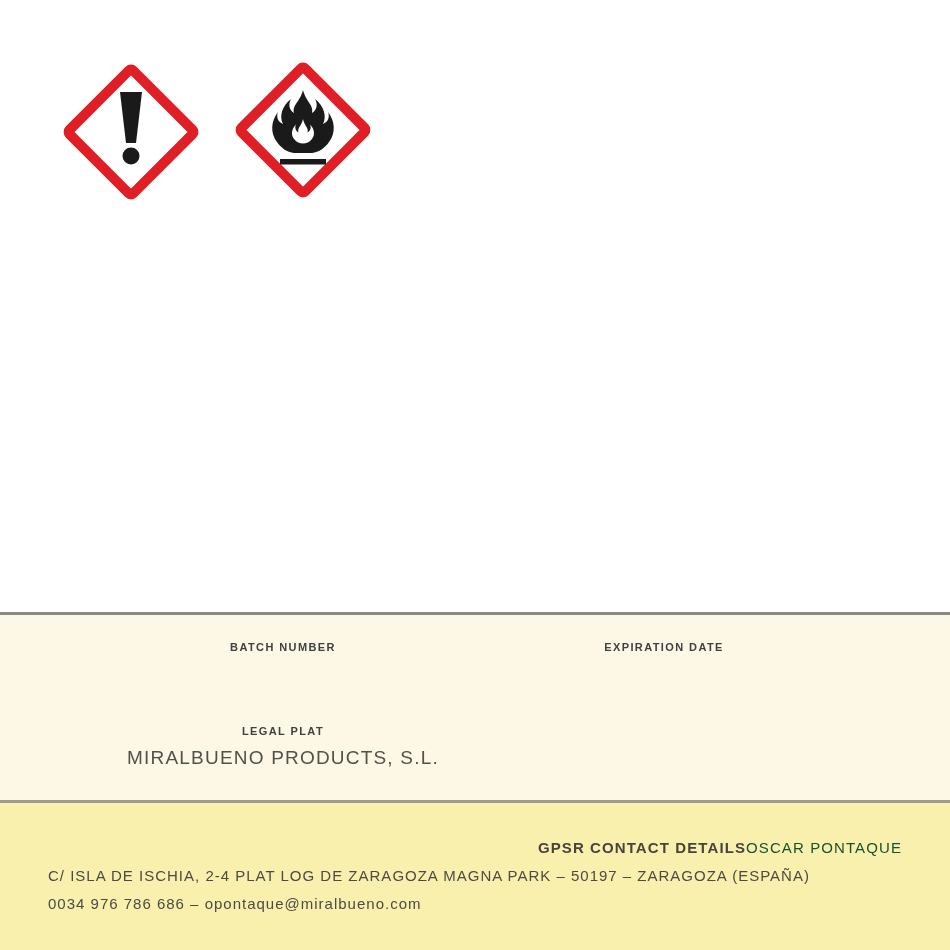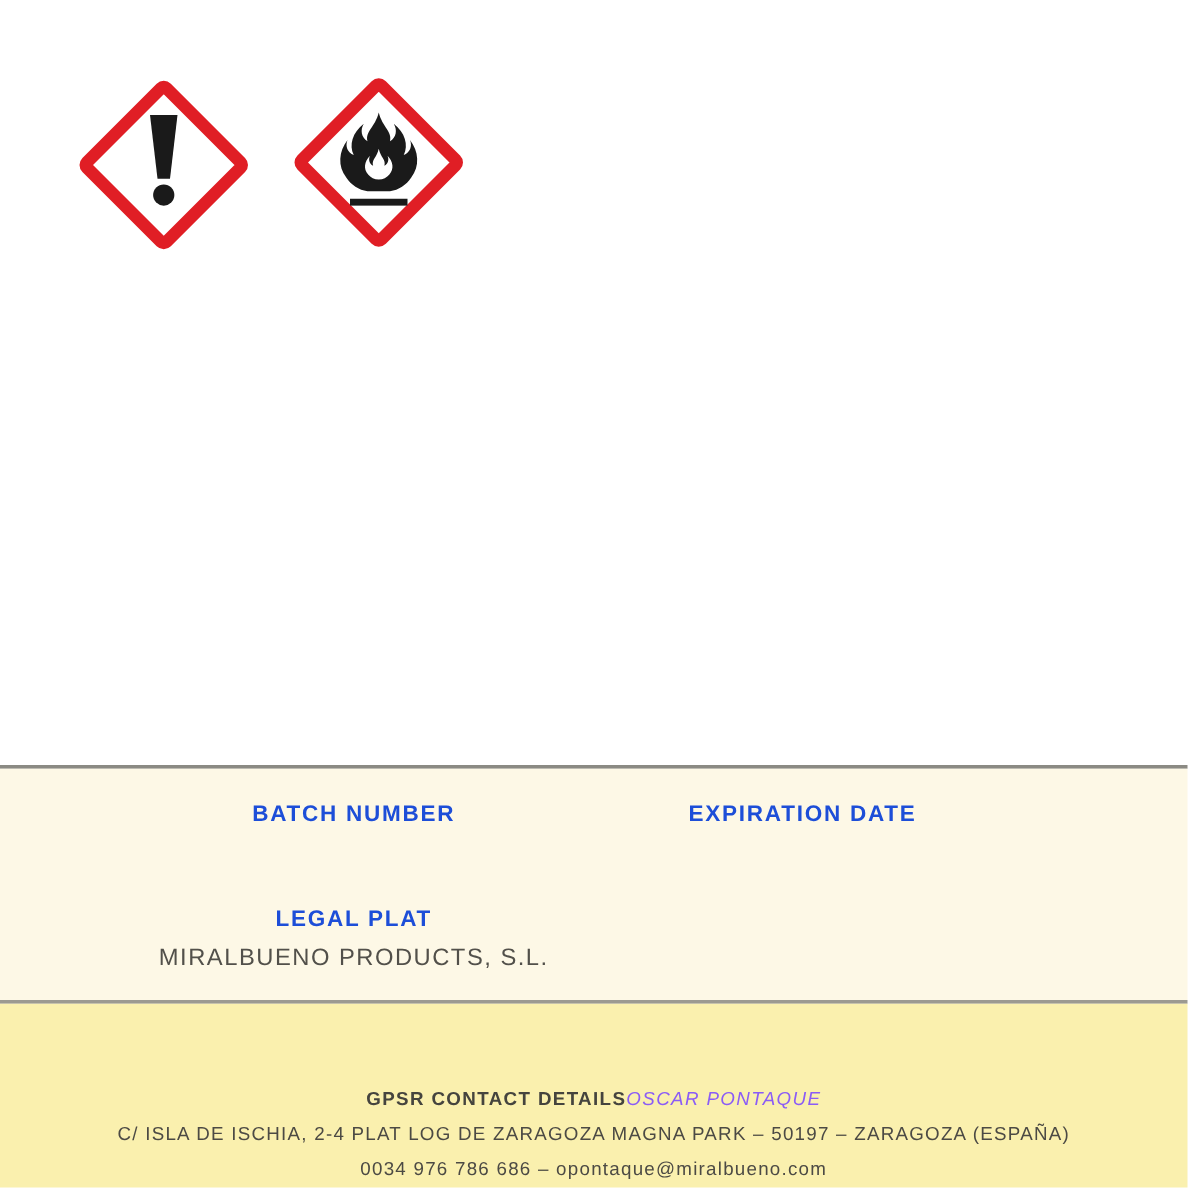--- a/index.html
+++ b/index.html
@@ -21,47 +21,47 @@
   .divider-1{position:absolute;left:0;top:612px;width:950px;height:3px;background:#8b8a83;}
   .divider-2{position:absolute;left:0;top:800px;width:950px;height:3px;background:#9c9a91;}
 
   
   .info-section{
     position:absolute;left:0;top:615px;width:950px;height:185px;
     background:#fdf8e6;
   }
   .field{position:absolute;width:400px;text-align:center;}
   .field-0{left:83px;top:26px;}
-  .field-1{left:442px;top:26px;}
+  .field-1{left:464px;top:26px;}
   .field-2{left:83px;top:110px;}
   .field-3{left:464px;top:110px;}
   .field-label{
-    font-size:18px;font-weight:bold;letter-spacing:1.4px;
-    color:#1d4ed8;
+    font-size:11px;font-weight:bold;letter-spacing:1.4px;
+    color:#404040;
   }
   .field-value{
     margin-top:10px;font-size:19px;letter-spacing:1.2px;
     color:#52504a;min-height:17px;
   }
 
   
   .footer-section{
     position:absolute;left:0;top:803px;width:950px;height:147px;
     background:#faf0ae;box-sizing:border-box;
     padding:36px 48px 0 48px;
   }
-  .footer-row-1{display:flex;justify-content:center;align-items:baseline;margin-top:32px;}
+  .footer-row-1{display:flex;justify-content:flex-end;align-items:baseline;}
   .footer-title{
     font-size:15px;font-weight:bold;letter-spacing:1.1px;color:#45443e;
   }
   .footer-name{
-    font-size:15px;letter-spacing:1.1px;color:#8b5cf6;text-align:right;font-style:italic;
+    font-size:15px;letter-spacing:1.1px;color:#14532d;text-align:right;
   }
   .footer-line{
-    margin-top:11px;font-size:15px;letter-spacing:1.0px;color:#4c4a44;text-align:center;
+    margin-top:11px;font-size:15px;letter-spacing:1.0px;color:#4c4a44;text-align:left;
   }
 </style>
 </head>
 <body>
 
 <div class="page">
 
   <div class="top-area">
 
     <div class="pictogram pictogram-exclamation">

